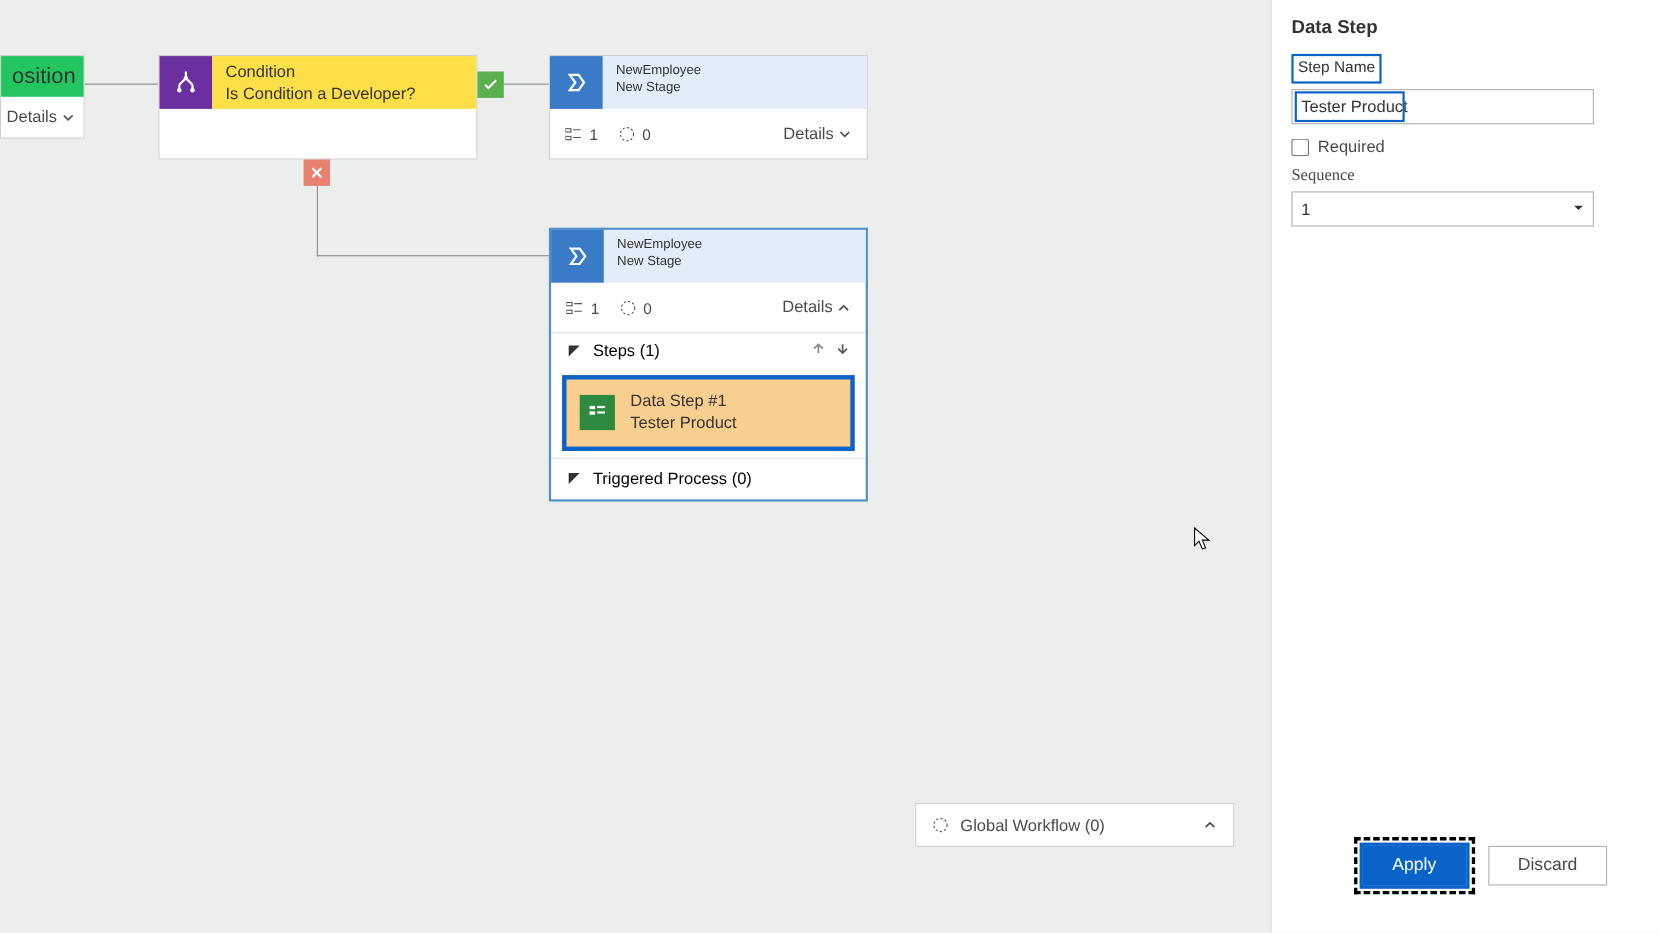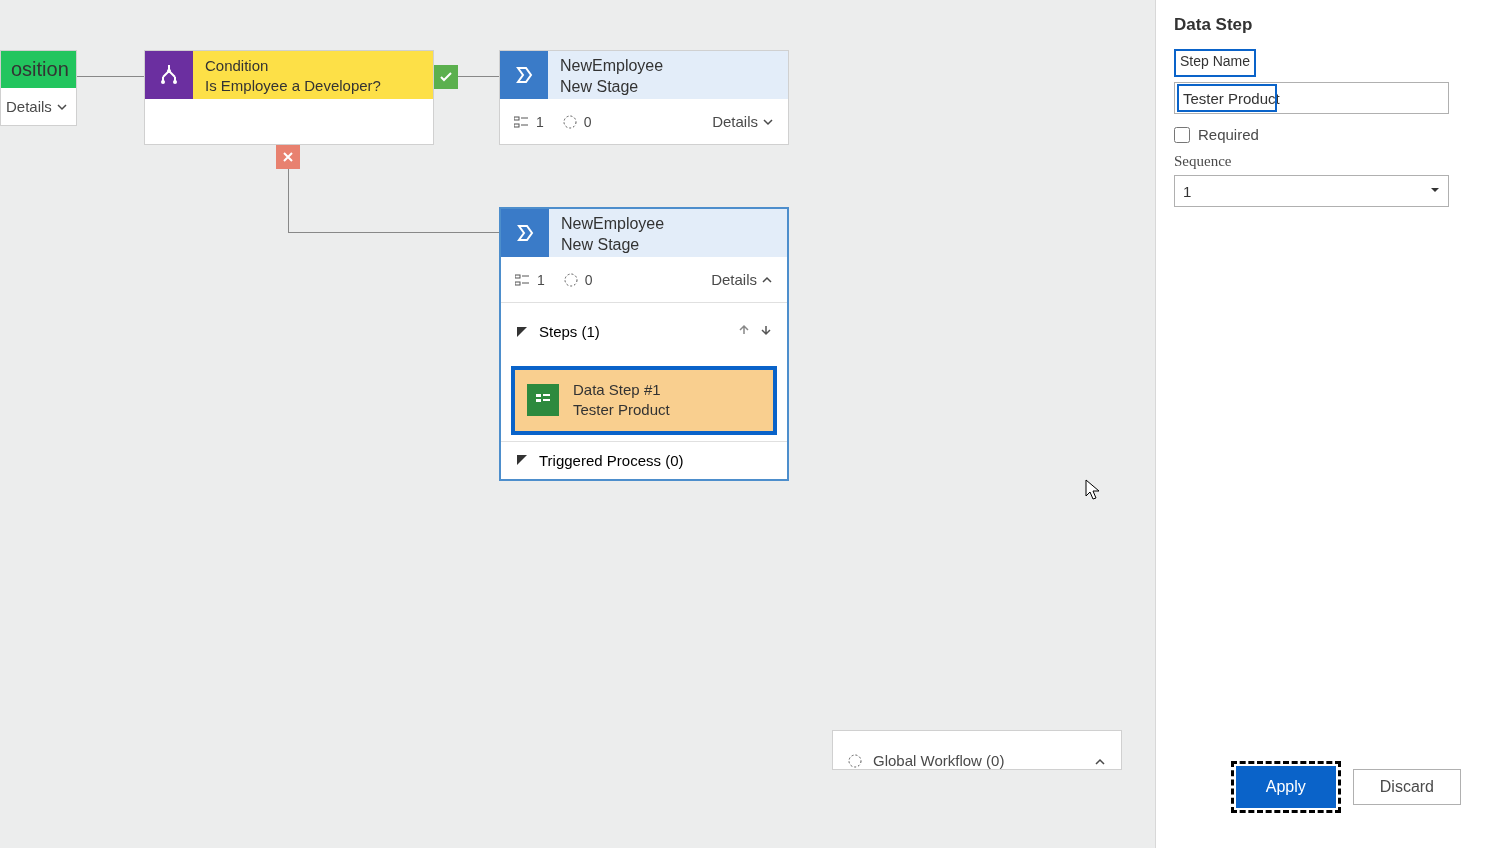--- a/index.html
+++ b/index.html
@@ -21,42 +21,42 @@
     
     .check-badge { position: absolute; left: 434px; top: 65px; width: 24px; height: 24px; background: #5bb04e; display: flex; align-items: center; justify-content: center; }
     .x-badge { position: absolute; left: 276px; top: 145px; width: 24px; height: 24px; background: #e8816f; display: flex; align-items: center; justify-content: center; }
     
     
     .stage-node { position: absolute; border: 1px solid #d0d0d0; background: #fff; width: 290px; }
     .stage-node.top { left: 499px; top: 50px; }
     .stage-node.bottom { left: 499px; top: 207px; border: 2px solid #4d8ecc; }
     .stage-header { display: flex; align-items: stretch; height: 48px; }
     .stage-icon-box { width: 48px; background: #3a7bc8; display: flex; align-items: center; justify-content: center; }
-    .stage-text { flex: 1; background: #e3edf9; padding: 5px 12px; font-size: 16px; color: #333; line-height: 1.3; }
+    .stage-text { flex: 1; background: #e3edf9; padding: 5px 12px; font-size: 12px; color: #333; line-height: 1.3; }
     .stage-info-row { display: flex; align-items: center; justify-content: space-between; padding: 14px 14px; font-size: 15px; color: #4a4a4a; }
     .stage-info-left { display: flex; align-items: center; gap: 18px; }
     .info-item { display: flex; align-items: center; gap: 6px; font-size: 14px; }
     .details-link { color: #4a4a4a; display: flex; align-items: center; gap: 4px; cursor: pointer; }
     
     
-    .steps-header { display: flex; align-items: center; justify-content: space-between; padding: 20px 14px; font-size: 15px; border-top: 1px solid #e0e0e0; }
+    .steps-header { display: flex; align-items: center; justify-content: space-between; padding: 7px 14px; font-size: 15px; border-top: 1px solid #e0e0e0; }
     .steps-header-left { display: flex; align-items: center; gap: 10px; }
     .step-item { margin: 6px 10px; padding: 10px 12px; background: #f9cf8f; border: 4px solid #0a63c9; display: flex; align-items: center; gap: 14px; cursor: pointer; }
     .step-icon-box { width: 32px; height: 32px; background: #2d8a3e; display: flex; align-items: center; justify-content: center; }
     .step-text { font-size: 15px; color: #333; line-height: 1.35; }
     .triggered-header { display: flex; align-items: center; gap: 10px; padding: 10px 14px; font-size: 15px; border-top: 1px solid #e0e0e0; margin-top: 4px; }
     
     
     .connector-h1 { position: absolute; left: 77px; top: 76px; width: 67px; height: 1px; background: #888; }
     .connector-h2 { position: absolute; left: 458px; top: 76px; width: 41px; height: 1px; background: #888; }
     .connector-v1 { position: absolute; left: 288px; top: 169px; width: 1px; height: 64px; background: #888; }
     .connector-h3 { position: absolute; left: 288px; top: 232px; width: 211px; height: 1px; background: #888; }
     
     
-    .global-wf { position: absolute; left: 832px; top: 730px; width: 290px; height: 40px; background: #fff; border: 1px solid #d0d0d0; display: flex; align-items: flex-end; justify-content: space-between; padding: 0 14px; font-size: 15px; color: #4a4a4a; }
+    .global-wf { position: absolute; left: 832px; top: 730px; width: 290px; height: 40px; background: #fff; border: 1px solid #d0d0d0; display: flex; align-items: center; justify-content: space-between; padding: 0 14px; font-size: 15px; color: #4a4a4a; }
     
     
     .side-panel { position: absolute; right: 0; top: 0; width: 354px; height: 848px; background: #fff; border-left: 1px solid #d8d8d8; padding: 15px 60px 15px 18px; }
     .panel-title { font-size: 17px; font-weight: 600; color: #333; margin-bottom: 14px; }
     .field-label { font-size: 14px; color: #333; display: inline-block; margin-bottom: 5px; }
     .highlight-box { border: 2px solid #0a63c9; padding: 1px 4px; display: inline-block; }
     .text-input { width: 100%; height: 32px; border: 1px solid #b0b0b0; padding: 0 8px; font-size: 15px; color: #333; }
     .select-wrap { position: relative; width: 100%; }
     .select-input { width: 100%; height: 32px; border: 1px solid #b0b0b0; padding: 0 8px; font-size: 15px; color: #333; background: #fff; appearance: none; -webkit-appearance: none; }
     .select-caret { position: absolute; right: 8px; top: 9px; pointer-events: none; }
@@ -101,21 +101,21 @@
       <div class="condition-icon-box">
         <svg width="24" height="24" viewBox="0 0 24 24">
             <path d="M12 2v6M12 8l-6 6M12 8l6 6M6 14v4M18 14v4" stroke="#fff" stroke-width="2" fill="none"></path>
             <circle cx="12" cy="8" r="2" fill="#fff"></circle>
             <circle cx="6" cy="19" r="2" fill="#fff"></circle>
             <circle cx="18" cy="19" r="2" fill="#fff"></circle>
           </svg>
       </div>
       <div class="condition-text">
         <div>Condition</div>
-        <div>Is Employee a Developer?</div>
+        <div>Is Condition a Developer?</div>
       </div>
     </div>
   </div>
 
   <div class="check-badge">
     <svg width="16" height="16" viewBox="0 0 16 16">
         <path d="M3 8l3 3 7-7" stroke="#fff" stroke-width="2" fill="none"></path>
       </svg>
   </div>
   <div class="x-badge">

